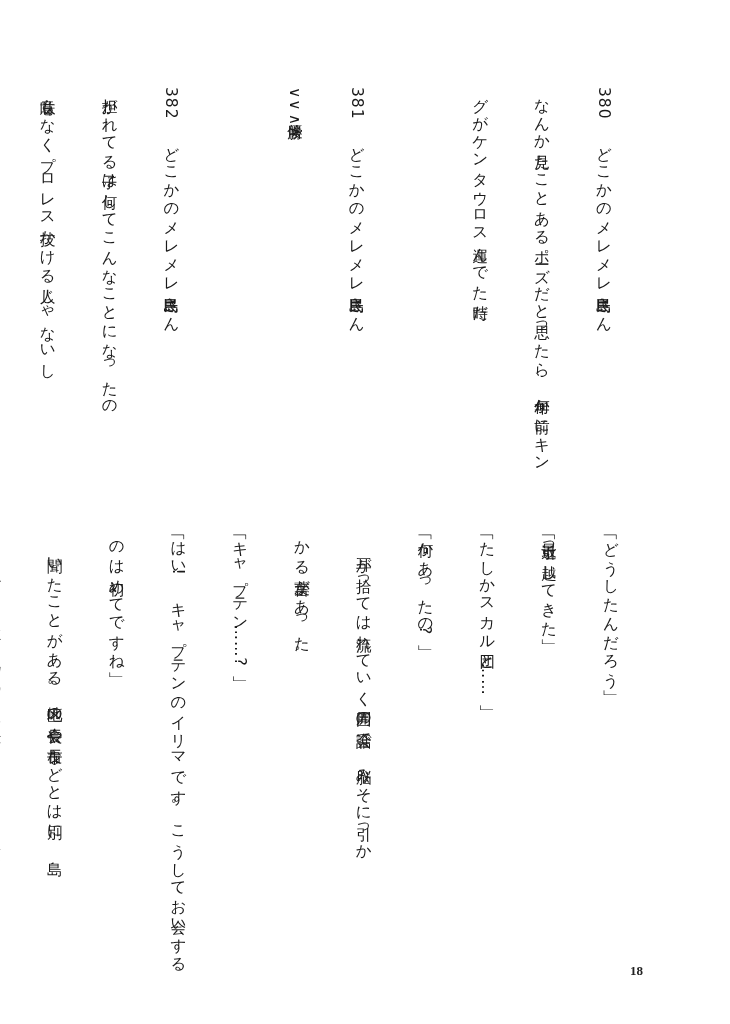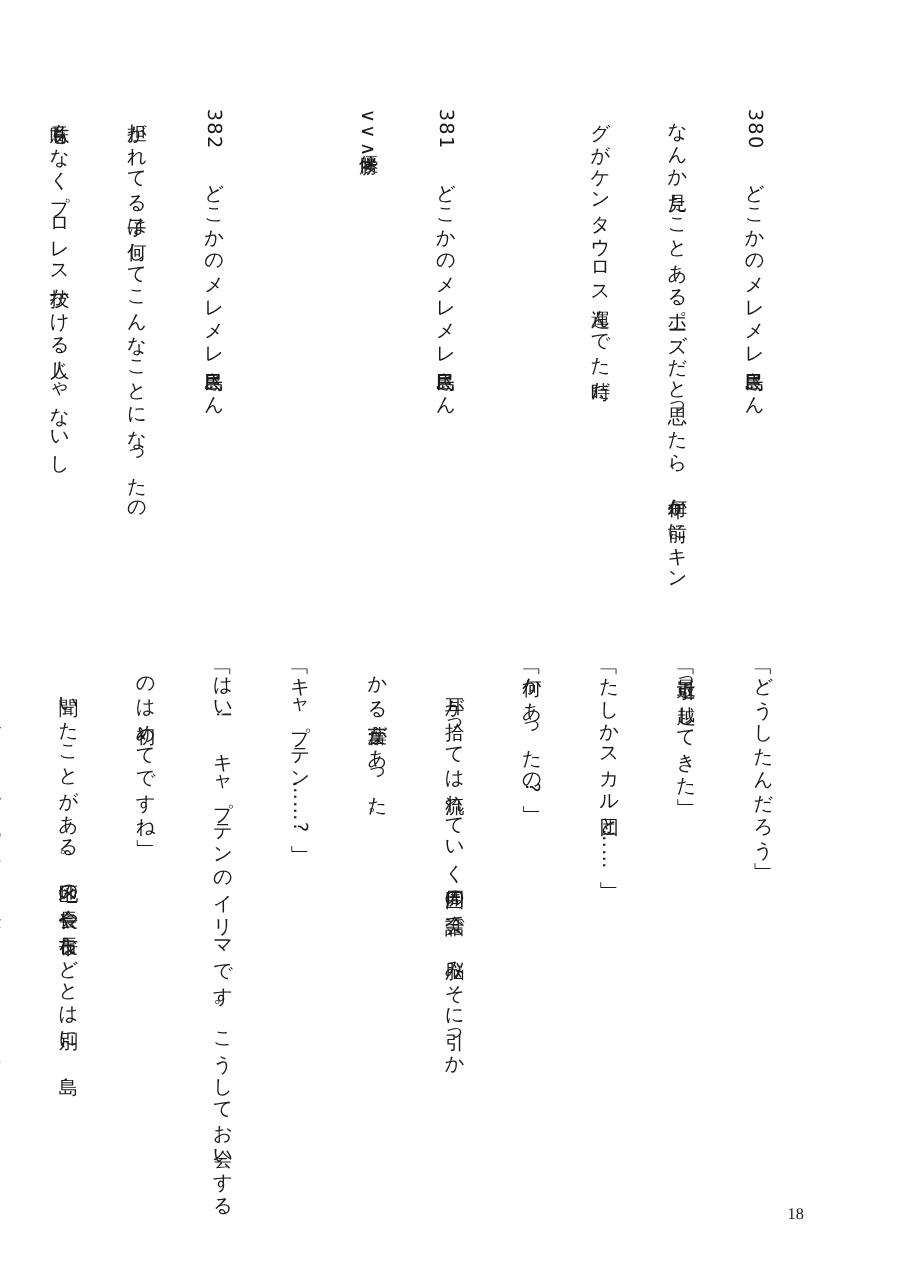--- a/index.html
+++ b/index.html
@@ -14,21 +14,21 @@
     line-height: 20.6px;
     letter-spacing: 1px;
     color:#1a1a1a;
     white-space: pre;
   }
   .top-block { right: 75px; top: 87px; height: 415px; width: 600px; }
   .bottom-block { right: 68px; top: 530px; height: 415px; width: 600px; }
   .line { display:block; }
   .page-number {
     position:absolute; left:630px; top:963px;
-    font-family: "Liberation Serif", serif; font-size:13px; color:#222;
+    font-family: "Liberation Serif", serif; font-size:13px; color:#222;font-weight:bold;
   }
 </style>
 </head>
 <body>
 
 <div class="page">
 
   <div class="block top-block">
     <span class="line">380　どこかのメレメレ島民さん</span>
     <span class="line">なんか見たことあるポーズだと思ったら、何年か前にキン</span>

